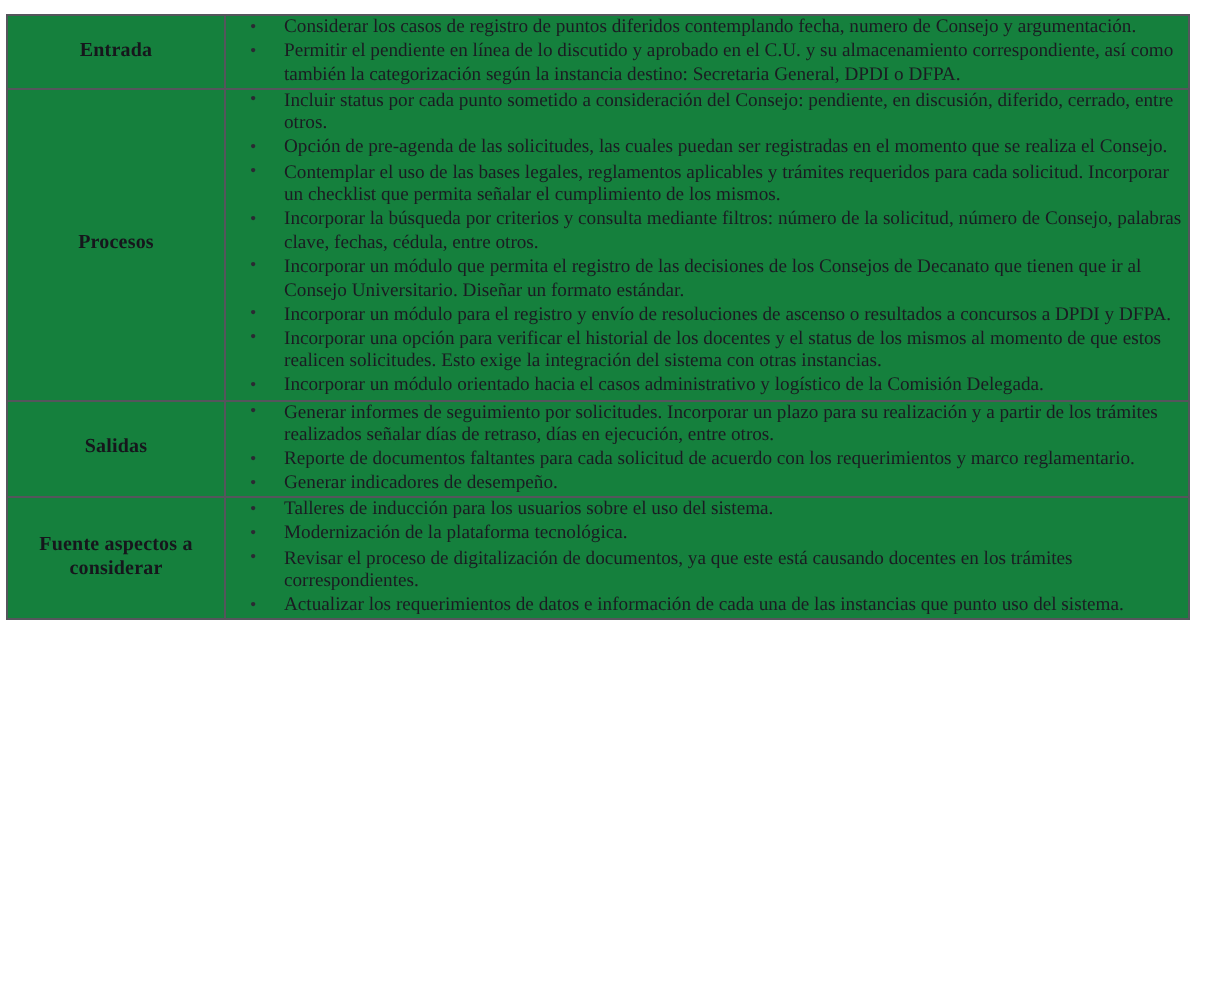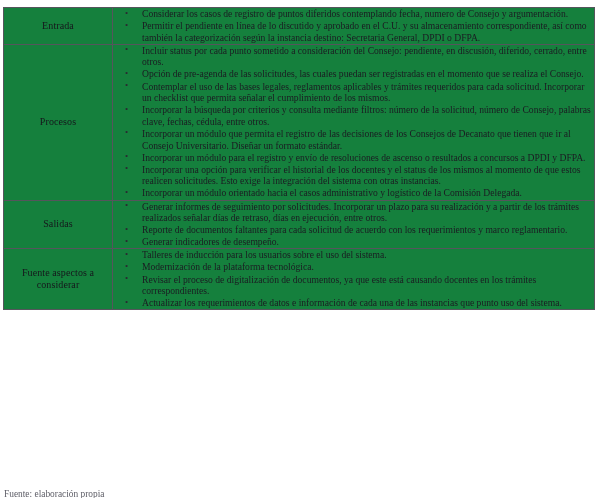--- a/index.html
+++ b/index.html
@@ -35,21 +35,21 @@
     border: 1px solid #55555c;
     padding: 0;
     vertical-align: middle;
     background: #15803d;
   }
 
   
   td.label-cell {
     width: 108px;
     text-align: center;
-    font-weight: normal;
+    font-weight: bold;
     font-size: 10px;
     line-height: 12px;
     letter-spacing: 0.1px;
     padding: 4px 6px;
     color: #16161c;
   }
 
   
   td.content-cell {
     padding: 4px 6px 5px 0;
@@ -149,15 +149,14 @@
             <li>Modernización de la plataforma tecnológica.</li>
             <li>Revisar el proceso de digitalización de documentos, ya que este está causando docentes en los trámites correspondientes.</li>
             <li>Actualizar los requerimientos de datos e información de cada una de las instancias que punto uso del sistema.</li>
           </ul>
         </td>
       </tr>
 
     </tbody>
   </table>
 
-  <div class="clipped-footnote">Fuente: elaboración propia</div>
 
 </div>
 
 </body></html>

